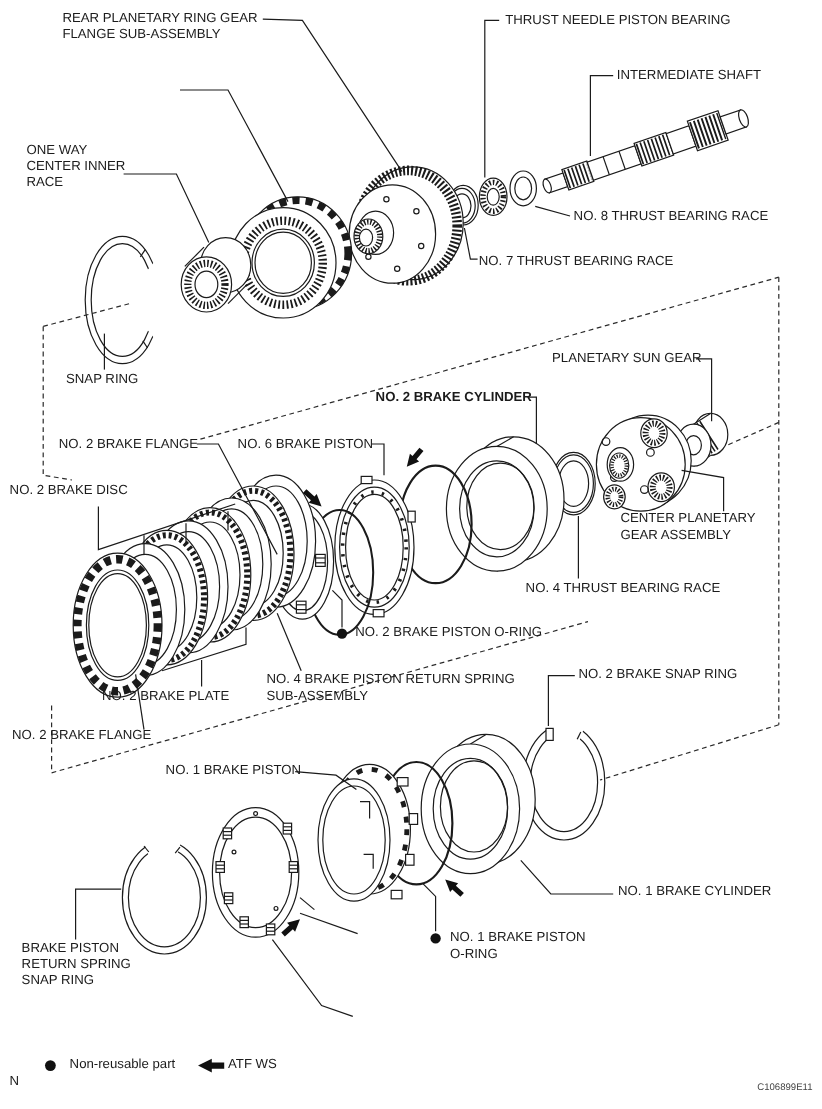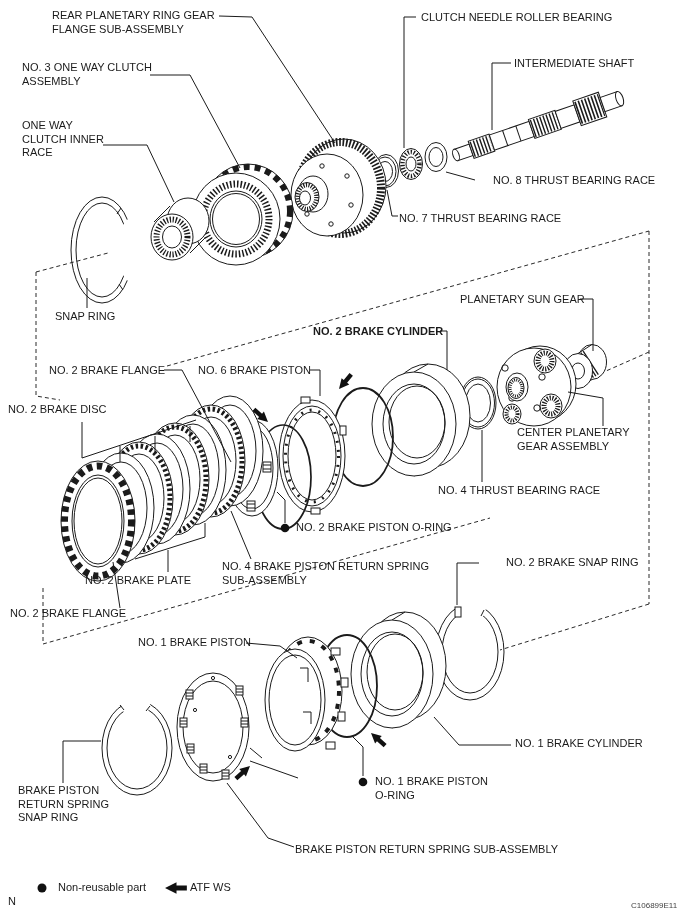--- a/index.html
+++ b/index.html
@@ -354,52 +354,49 @@
   </g>
 
   <g>
     <circle class="blk" cx="42" cy="888" r="4.5"></circle>
     <path class="blk" transform="translate(165,888) rotate(180) scale(1.15)" d="M0,0 L-10,-5 L-10,-2.2 L-19,-2.2 L-19,2.2 L-10,2.2 L-10,5 Z"></path>
   </g>
 </svg>
 
   <div class="lbl" style="left:52px;top:9px;">REAR PLANETARY RING GEAR
 FLANGE SUB-ASSEMBLY</div>
-  <div class="lbl" style="left:421px;top:11px;">CLUTCH NEEDLE ROLLER BEARING</div>
-  <div class="lbl" style="left:22px;top:61px;">NO. 3 ONE WAY CLUTCH
-ASSEMBLY</div>
+  <div class="lbl" style="left:421px;top:11px;">THRUST NEEDLE PISTON BEARING</div>
   <div class="lbl" style="left:514px;top:57px;">INTERMEDIATE SHAFT</div>
   <div class="lbl" style="left:22px;top:119px;">ONE WAY
-CLUTCH INNER
+CENTER INNER
 RACE</div>
-  <div class="lbl" style="left:478px;top:174px;margin-left:15px;">NO. 8 THRUST BEARING RACE</div>
+  <div class="lbl" style="left:478px;top:174px;">NO. 8 THRUST BEARING RACE</div>
   <div class="lbl" style="left:399px;top:212px;">NO. 7 THRUST BEARING RACE</div>
   <div class="lbl" style="left:55px;top:310px;">SNAP RING</div>
   <div class="lbl" style="left:460px;top:293px;">PLANETARY SUN GEAR</div>
   <div class="lbl" style="left:313px;top:325px;font-weight:bold;">NO. 2 BRAKE CYLINDER</div>
   <div class="lbl" style="left:49px;top:364px;">NO. 2 BRAKE FLANGE</div>
   <div class="lbl" style="left:198px;top:364px;">NO. 6 BRAKE PISTON</div>
   <div class="lbl" style="left:8px;top:403px;">NO. 2 BRAKE DISC</div>
   <div class="lbl" style="left:517px;top:426px;">CENTER PLANETARY
 GEAR ASSEMBLY</div>
   <div class="lbl" style="left:438px;top:484px;">NO. 4 THRUST BEARING RACE</div>
   <div class="lbl" style="left:296px;top:521px;">NO. 2 BRAKE PISTON O-RING</div>
   <div class="lbl" style="left:222px;top:560px;">NO. 4 BRAKE PISTON RETURN SPRING
 SUB-ASSEMBLY</div>
-  <div class="lbl" style="left:482px;top:556px;margin-left:24px;">NO. 2 BRAKE SNAP RING</div>
+  <div class="lbl" style="left:482px;top:556px;">NO. 2 BRAKE SNAP RING</div>
   <div class="lbl" style="left:85px;top:574px;">NO. 2 BRAKE PLATE</div>
   <div class="lbl" style="left:10px;top:607px;">NO. 2 BRAKE FLANGE</div>
   <div class="lbl" style="left:138px;top:636px;">NO. 1 BRAKE PISTON</div>
   <div class="lbl" style="left:515px;top:737px;">NO. 1 BRAKE CYLINDER</div>
   <div class="lbl" style="left:375px;top:775px;">NO. 1 BRAKE PISTON
 O-RING</div>
   <div class="lbl" style="left:18px;top:784px;">BRAKE PISTON
 RETURN SPRING
 SNAP RING</div>
-  <div class="lbl" style="left:295px;top:843px;">BRAKE PISTON RETURN SPRING SUB-ASSEMBLY</div>
 
   <div class="lbl lnote" style="left:58px;top:881px;">Non-reusable part</div>
   <div class="lbl lnote" style="left:190px;top:881px;">ATF WS</div>
 
   <div class="lbl" style="left:8px;top:895px;">N</div>
   <div class="lbl small" style="left:631px;top:899px;">C106899E11</div>
 
 </div>
 
 </body></html>

